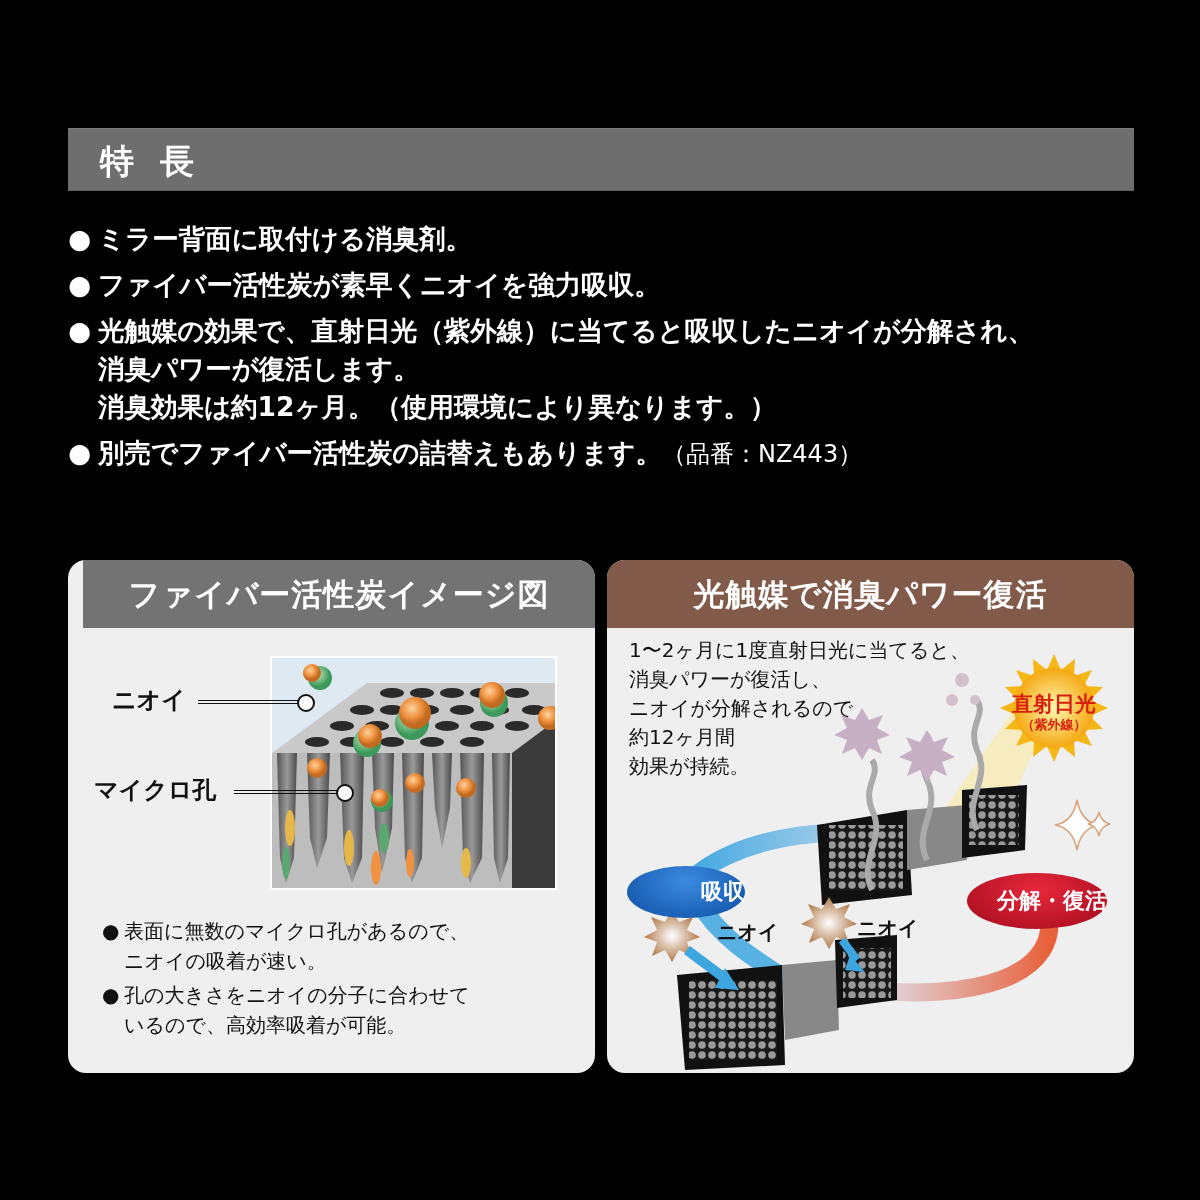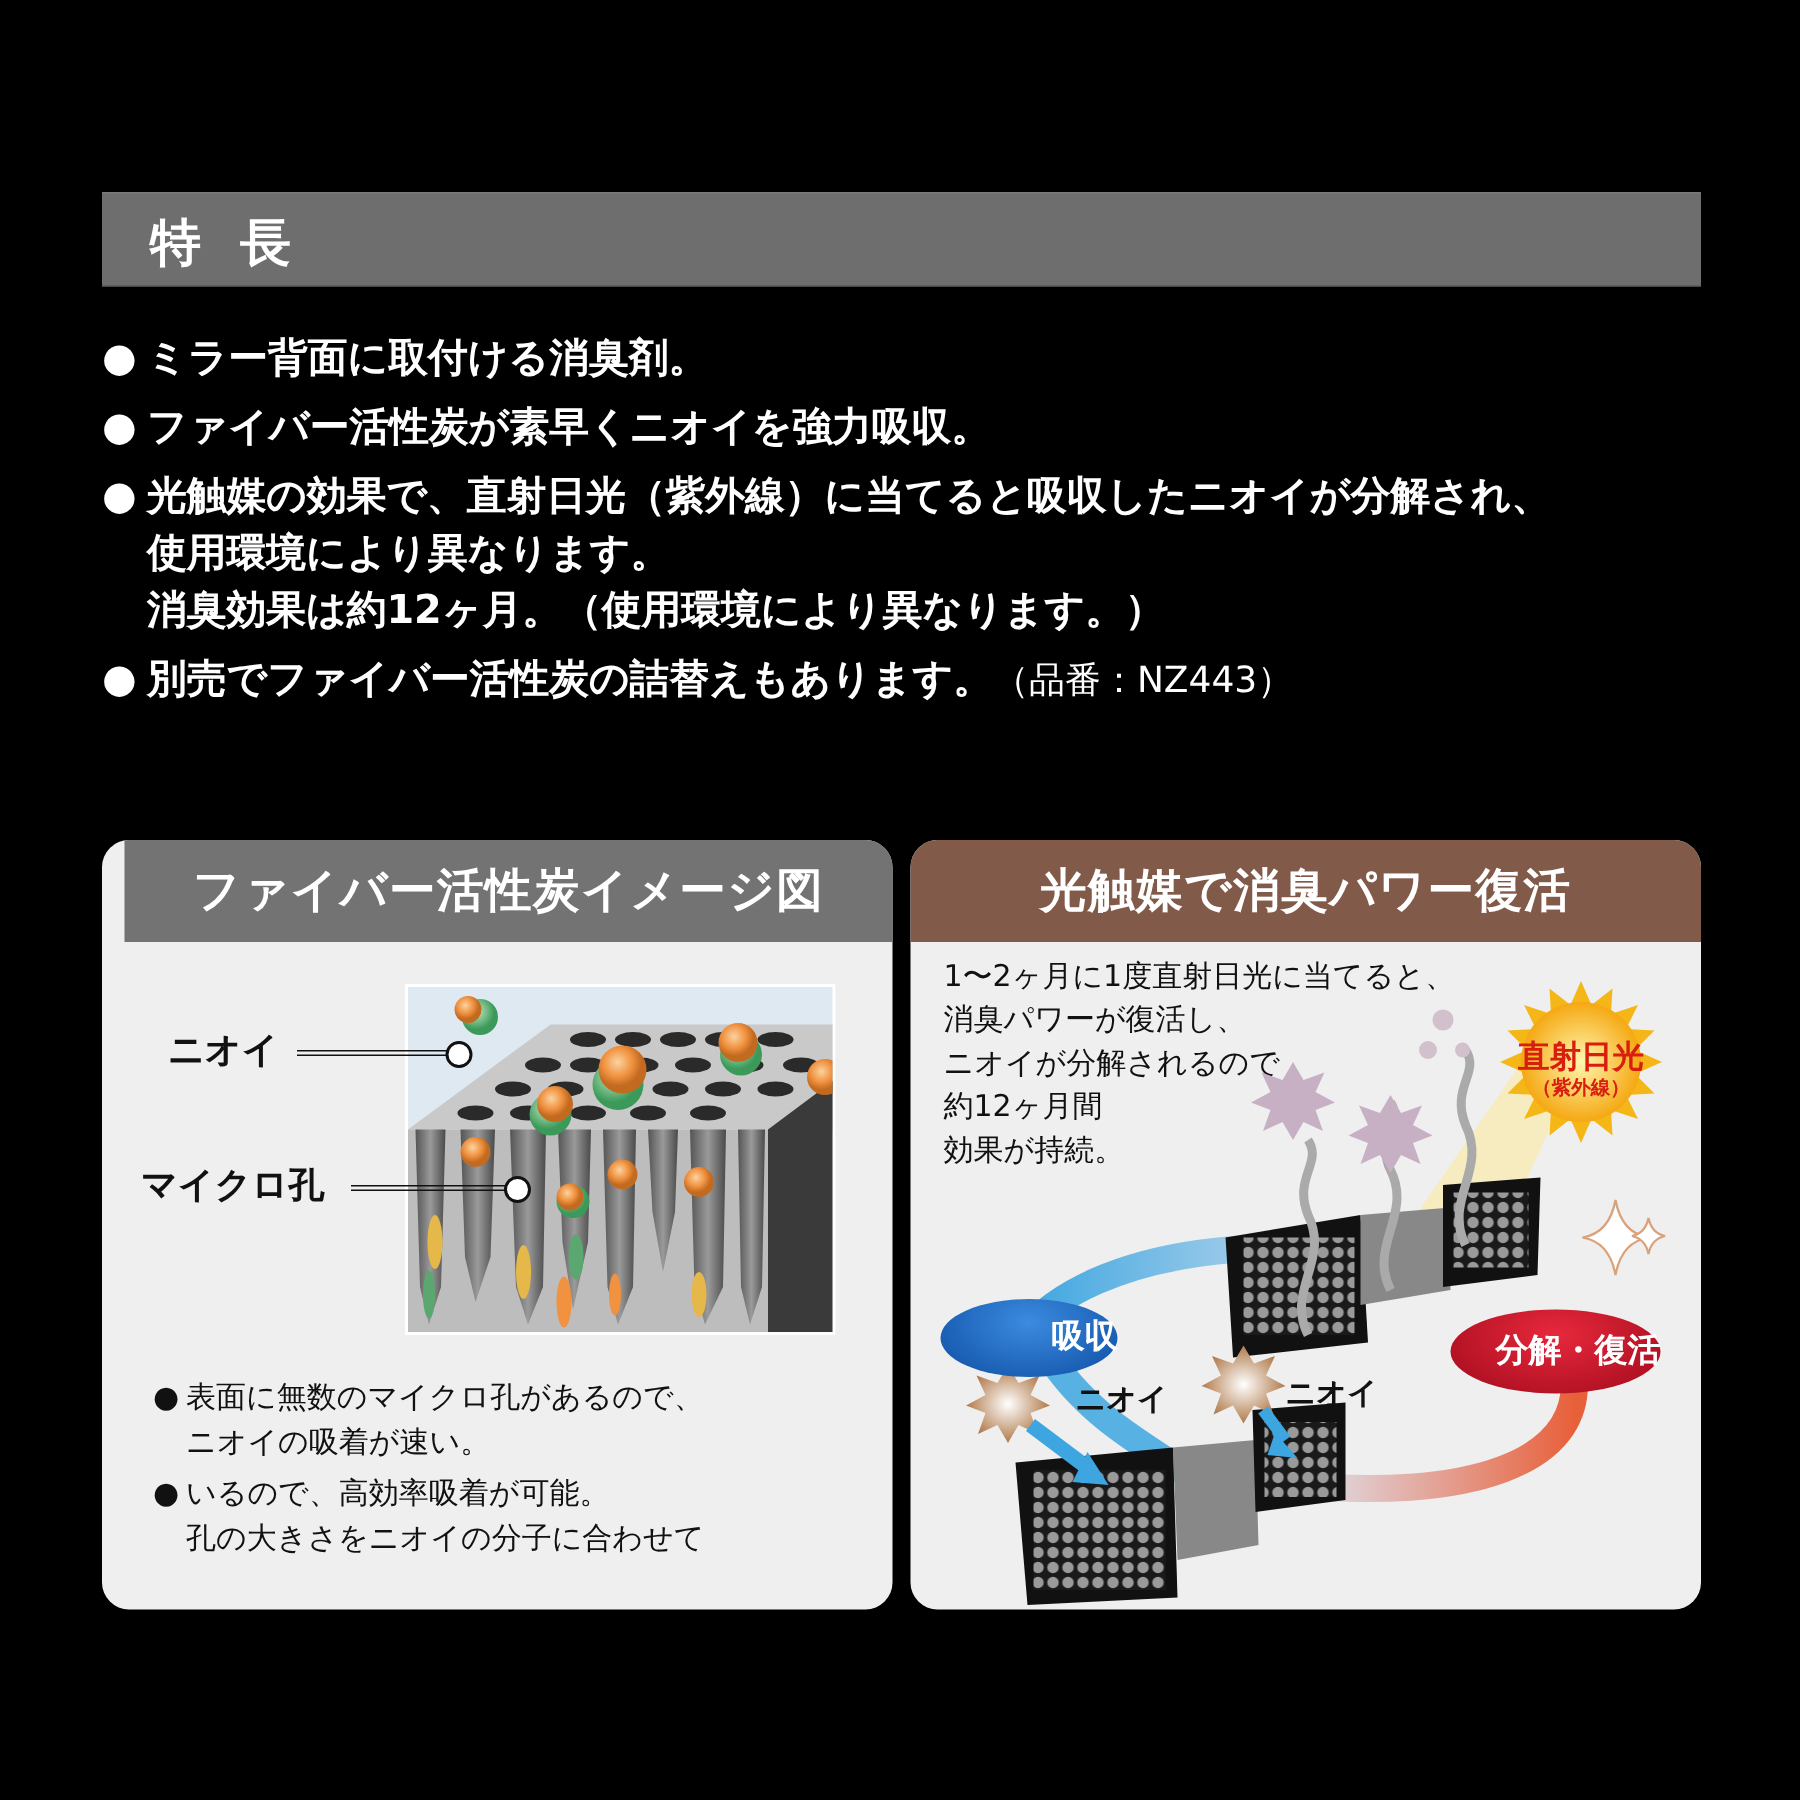--- a/index.html
+++ b/index.html
@@ -48,21 +48,21 @@
     <span class="bullet">●</span>
     <div>ミラー背面に取付ける消臭剤。</div>
   </div>
   <div class="feature">
     <span class="bullet">●</span>
     <div>ファイバー活性炭が素早くニオイを強力吸収。</div>
   </div>
   <div class="feature">
     <span class="bullet">●</span>
     <div>光触媒の効果で、直射日光（紫外線）に当てると吸収したニオイが分解され、</div>
-    <div>使用環境により異なります。</div>
+    <div>消臭パワーが復活します。</div>
     <div>消臭効果は約12ヶ月。（使用環境により異なります。）</div>
   </div>
   <div class="feature">
     <span class="bullet">●</span>
     <span>別売でファイバー活性炭の詰替えもあります。</span><span class="small">（品番：NZ443）</span>
   </div>
 </div>
 
 <div class="panel panel-left">
   <div class="panel-head">ファイバー活性炭イメージ図</div>
@@ -157,22 +157,22 @@
   <div class="callout-dot" style="left:268px;top:224px;"></div>
 
   <div class="panel-notes">
     <div class="note">
       <span class="bullet">●</span>
       <div>表面に無数のマイクロ孔があるので、</div>
       <div>ニオイの吸着が速い。</div>
     </div>
     <div class="note">
       <span class="bullet">●</span>
+      <div>孔の大きさをニオイの分子に合わせて</div>
       <div>いるので、高効率吸着が可能。</div>
-      <div>孔の大きさをニオイの分子に合わせて</div>
     </div>
   </div>
 </div>
 
 <div class="panel panel-right">
   <div class="panel-head">光触媒で消臭パワー復活</div>
 
   <div class="right-text">
     <div>1〜2ヶ月に1度直射日光に当てると、</div>
     <div>消臭パワーが復活し、</div>

